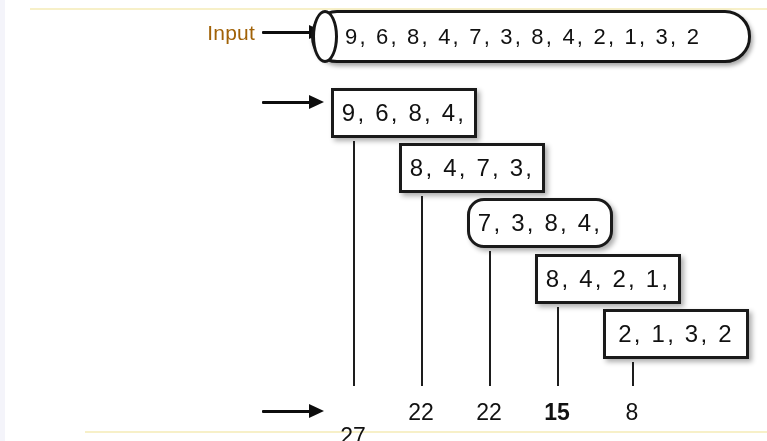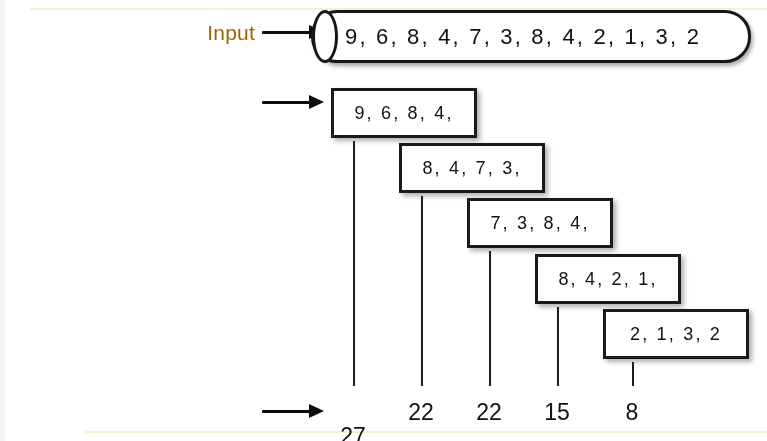--- a/index.html
+++ b/index.html
@@ -95,21 +95,21 @@
     position: absolute;
     box-sizing: border-box;
     background: #ffffff;
     border: 3px solid #1a1a1a;
     box-shadow: 3px 3px 5px rgba(0,0,0,0.32);
     display: flex;
     align-items: center;
     justify-content: center;
   }
   .window-box span {
-    font-size: 18px;
+    font-size: 24px;
     letter-spacing: 2.2px;
     color: #111111;
     white-space: nowrap;
   }
 
   
   .connector {
     position: absolute;
     width: 2px;
     background: #1d1d1d;
@@ -147,21 +147,21 @@
     <div class="shaft" style="width:48px;"></div>
     <div class="head" style="left:47px;"></div>
   </div>
 
   <div class="window-box" style="left:331px; top:88px; width:146px; height:50px;">
     <span>9, 6, 8, 4,</span>
   </div>
   <div class="window-box" style="left:399px; top:143px; width:146px; height:50px;">
     <span>8, 4, 7, 3,</span>
   </div>
-  <div class="window-box" style="left:467px; top:198px; width:146px; height:50px;">
+  <div class="window-box" style="left:467px; top:198px; width:146px; height:50px;border-radius:17px;">
     <span>7, 3, 8, 4,</span>
   </div>
   <div class="window-box" style="left:535px; top:254px; width:146px; height:50px;">
     <span>8, 4, 2, 1,</span>
   </div>
   <div class="window-box" style="left:603px; top:309px; width:146px; height:50px;">
     <span>2, 1, 3, 2</span>
   </div>
 
   <div class="connector" style="left:353px; top:141px; height:245px;"></div>
@@ -171,16 +171,16 @@
   <div class="connector" style="left:632px; top:362px; height:24px;"></div>
 
   <div class="arrow" style="left:262px; top:402px; width:62px;">
     <div class="shaft" style="width:48px;"></div>
     <div class="head" style="left:47px;"></div>
   </div>
 
   <div class="output-value" style="left:328px; top:399px; width:50px;margin-top:24px;">27</div>
   <div class="output-value" style="left:396px; top:399px; width:50px;">22</div>
   <div class="output-value" style="left:464px; top:399px; width:50px;">22</div>
-  <div class="output-value" style="left:532px; top:399px; width:50px;">15</div>
+  <div class="output-value" style="left:532px; top:399px; width:50px;font-weight:bold;">15</div>
   <div class="output-value" style="left:607px; top:399px; width:50px;">8</div>
 
 </div>
 
 </body></html>

